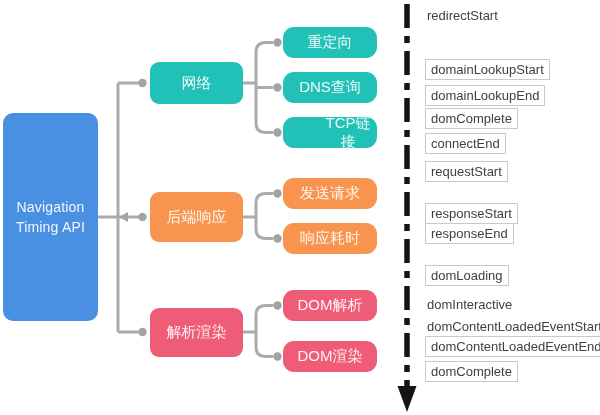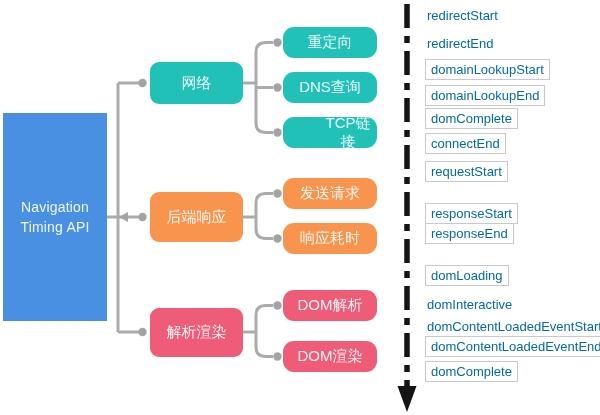--- a/index.html
+++ b/index.html
@@ -25,22 +25,22 @@
     position: absolute;
     display: flex;
     align-items: center;
     justify-content: center;
     color: rgba(255,255,255,0.92);
     text-align: center;
   }
 
   .root-node {
     left: 3px; top: 113px;
-    width: 104px; height: 208px;
-    border-radius: 0;
+    width: 95px; height: 208px;
+    border-radius: 10px;
     font-size: 14px;
     line-height: 20px;
     letter-spacing: 0.2px;
   }
 
   .branch-node {
     left: 150px;
     width: 93px;
     border-radius: 9px;
     font-size: 15px;
@@ -63,21 +63,21 @@
   .leaf-6 { top: 290px; }
   .leaf-7 { top: 341px; }
 
   .timeline-event {
     position: absolute;
     left: 427px;
     height: 21px;
     display: flex;
     align-items: center;
     font-size: 13px;
-    color: #0369a1;
+    color: #404040;
     white-space: nowrap;
     background: #ffffff;
     text-align: right;
   }
   .timeline-event.boxed {
     border: 1px solid #c9c9c9;
     padding: 3px 5px;
     left: 425px;
   }
   .ev-0  { top: 5px; }
@@ -147,21 +147,20 @@
 
   <div class="node leaf-node leaf-1" style="background: rgb(33, 193, 183);">重定向</div>
   <div class="node leaf-node leaf-2" style="background: rgb(33, 193, 183);">DNS查询</div>
   <div class="node leaf-node leaf-3" style="background: rgb(33, 193, 183);">TCP链接</div>
   <div class="node leaf-node leaf-4" style="background: rgb(248, 148, 78);">发送请求</div>
   <div class="node leaf-node leaf-5" style="background: rgb(248, 148, 78);">响应耗时</div>
   <div class="node leaf-node leaf-6" style="background: rgb(238, 92, 119);">DOM解析</div>
   <div class="node leaf-node leaf-7" style="background: rgb(238, 92, 119);">DOM渲染</div>
 
   <div class="timeline-event ev-0">redirectStart</div>
-  <div class="timeline-event ev-1">redirectEnd</div>
   <div class="timeline-event ev-2 boxed">domainLookupStart</div>
   <div class="timeline-event ev-3 boxed">domainLookupEnd</div>
   <div class="timeline-event ev-4 boxed">domComplete</div>
   <div class="timeline-event ev-5 boxed">connectEnd</div>
   <div class="timeline-event ev-6 boxed">requestStart</div>
   <div class="timeline-event ev-7 boxed">responseStart</div>
   <div class="timeline-event ev-8 boxed">responseEnd</div>
   <div class="timeline-event ev-9 boxed">domLoading</div>
   <div class="timeline-event ev-10">domInteractive</div>
   <div class="timeline-event ev-11">domContentLoadedEventStart</div>

